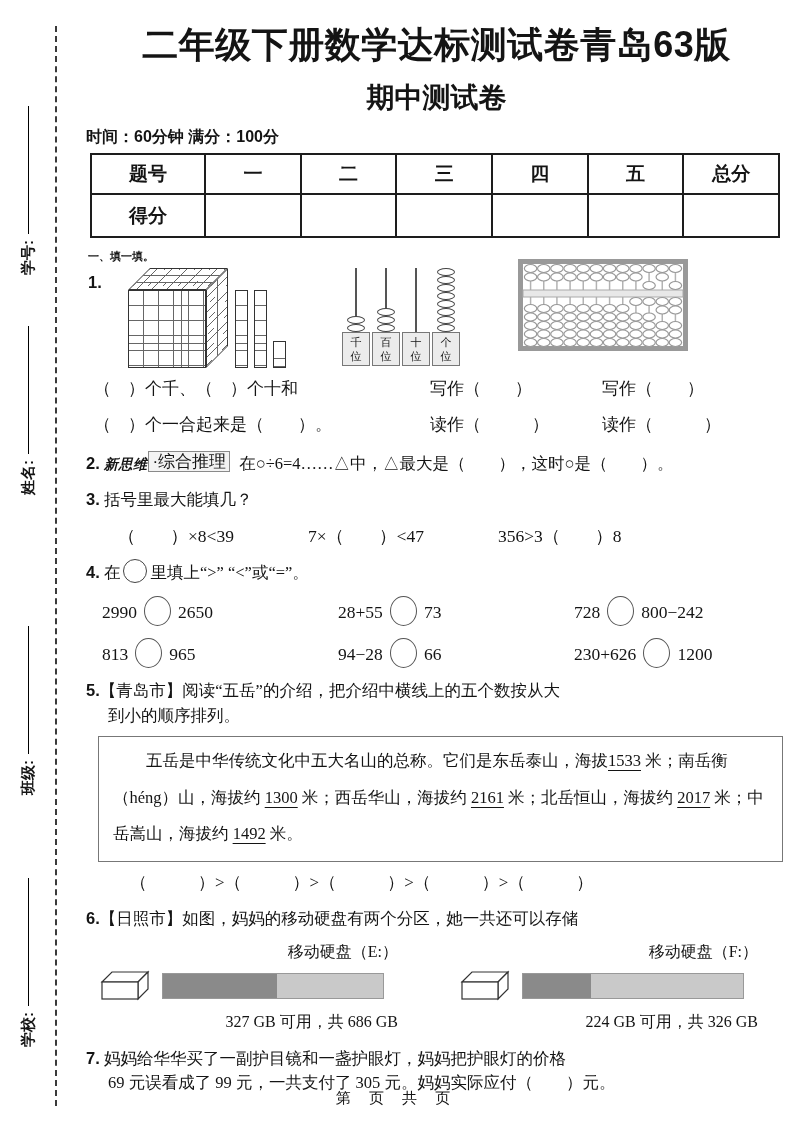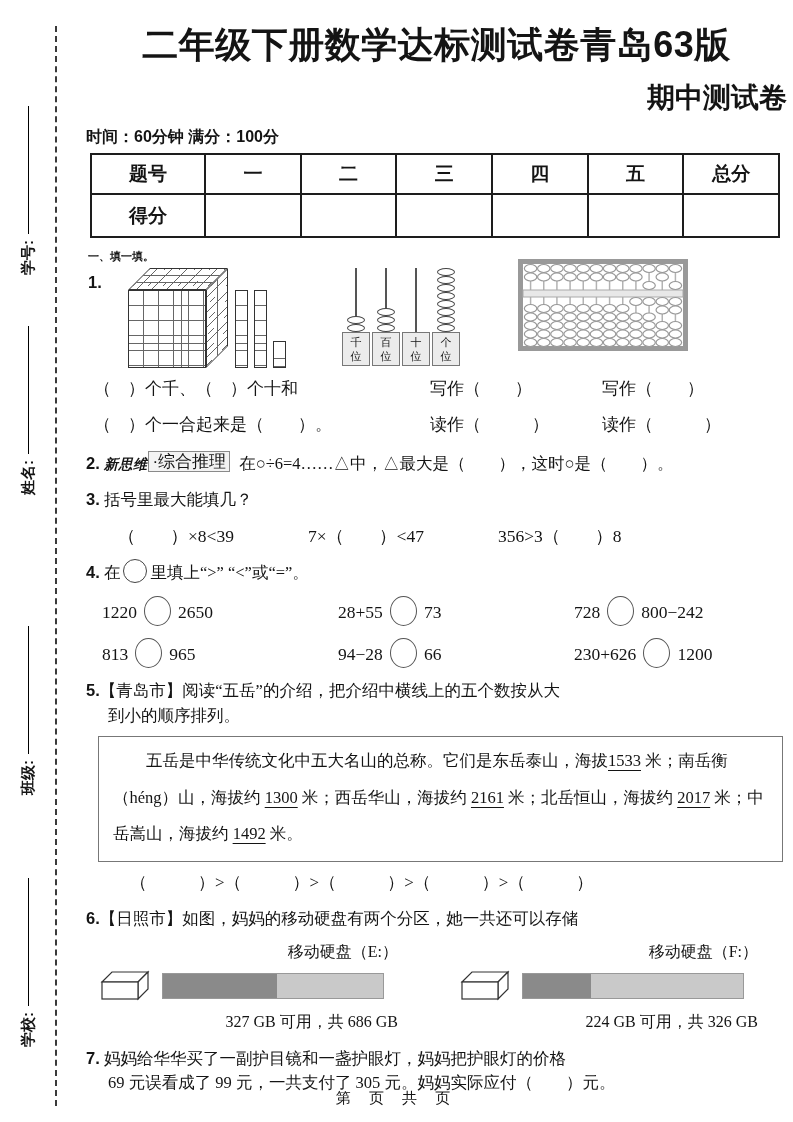--- a/index.html
+++ b/index.html
@@ -12,21 +12,21 @@
   .margin-field { position:absolute; left:-92px; width:240px; height:22px;
                   transform:rotate(-90deg); display:flex; align-items:center; gap:6px;
                   font-family:"Liberation Sans", sans-serif; font-size:15px; font-weight:600; }
   .margin-field .blank-line { display:inline-block; width:128px; height:1px;
                   border-bottom:1.6px solid #000; }
 
   
   .content { position:absolute; left:86px; top:0; width:701px; }
   .title { margin:24px 0 0; text-align:center; font-family:"Liberation Sans", sans-serif;
            font-weight:900; font-size:36px; line-height:1.15; letter-spacing:0.5px; }
-  .subtitle { margin:14px 0 0; text-align:right; font-family:"Liberation Sans", sans-serif;
+  .subtitle { margin:14px 0 0; text-align:center; font-family:"Liberation Sans", sans-serif;
            font-weight:900; font-size:28px; }
   .meta { text-align:left; font-family:"Liberation Sans", sans-serif; font-size:16px;
           margin:10px 4px 5px 0; font-weight:600; }
 
   table.score { border-collapse:collapse; width:690px; margin-left:4px; table-layout:fixed;
                 font-family:"Liberation Sans", sans-serif; }
   table.score td { border:2px solid #1d1d1d; height:36px; text-align:center;
                    font-size:19px; font-weight:700; }
   table.score tr.score-row td { height:39px; }
 
@@ -338,21 +338,21 @@
         <span>（　　）×8&lt;39</span>
         <span>7×（　　）&lt;47</span>
         <span>356&gt;3（　　）8</span>
       </div>
     </div>
 
     <div class="q q4">
       <span class="qnum">4.</span>
       <span>在</span><span class="circle-inline"></span><span>里填上“&gt;” “&lt;”或“=”。</span>
       <div class="q4-grid">
-          <div><span>1220</span><span class="cmp-circle"></span><span>2650</span></div>
+          <div><span>2990</span><span class="cmp-circle"></span><span>2650</span></div>
           <div><span>28+55</span><span class="cmp-circle"></span><span>73</span></div>
           <div><span>728</span><span class="cmp-circle"></span><span>800−242</span></div>
           <div><span>813</span><span class="cmp-circle"></span><span>965</span></div>
           <div><span>94−28</span><span class="cmp-circle"></span><span>66</span></div>
           <div><span>230+626</span><span class="cmp-circle"></span><span>1200</span></div>
         </div>
     </div>
 
     <div class="q q5">
       <span class="qnum">5.</span><span>【青岛市】</span><span>阅读“五岳”的介绍，把介绍中横线上的五个数按从大</span>

